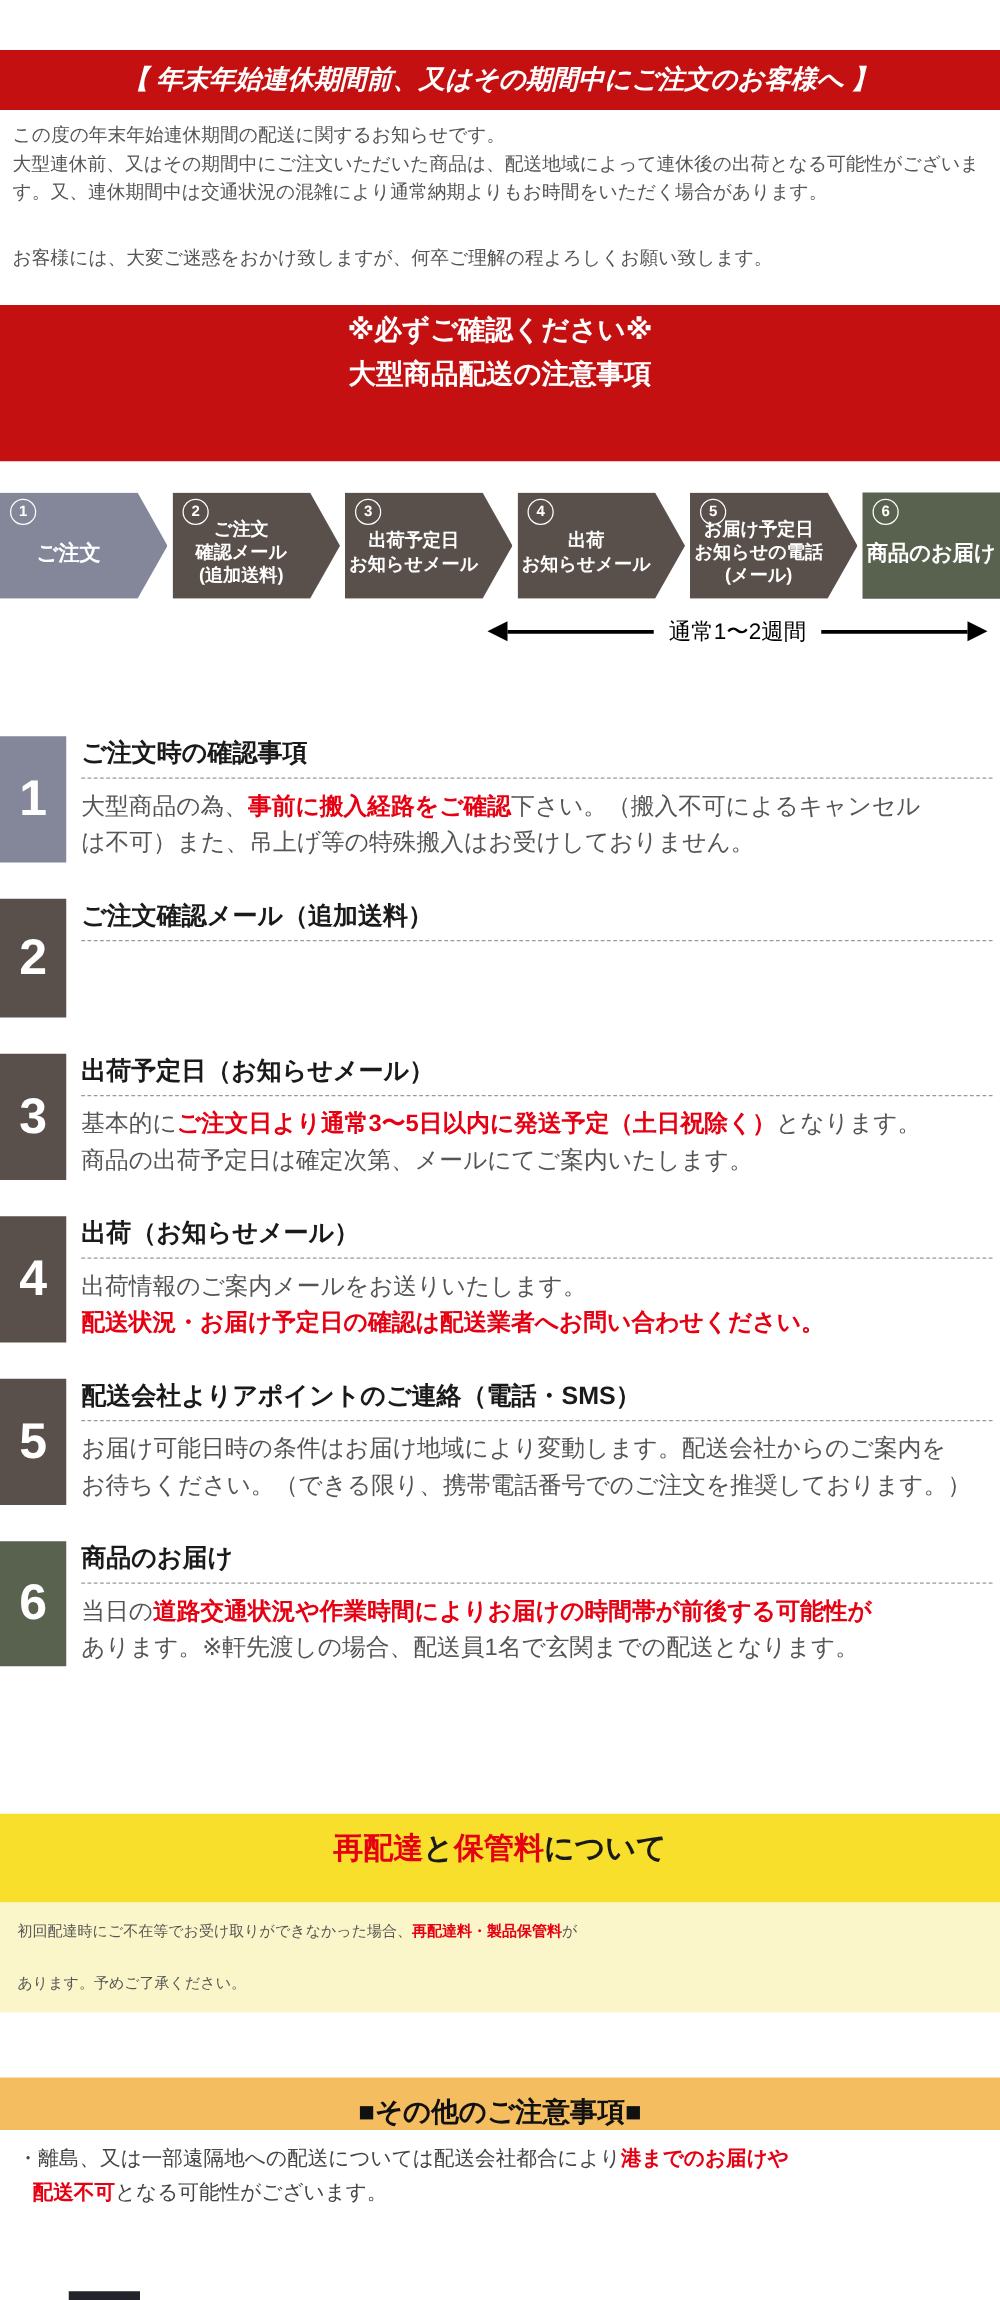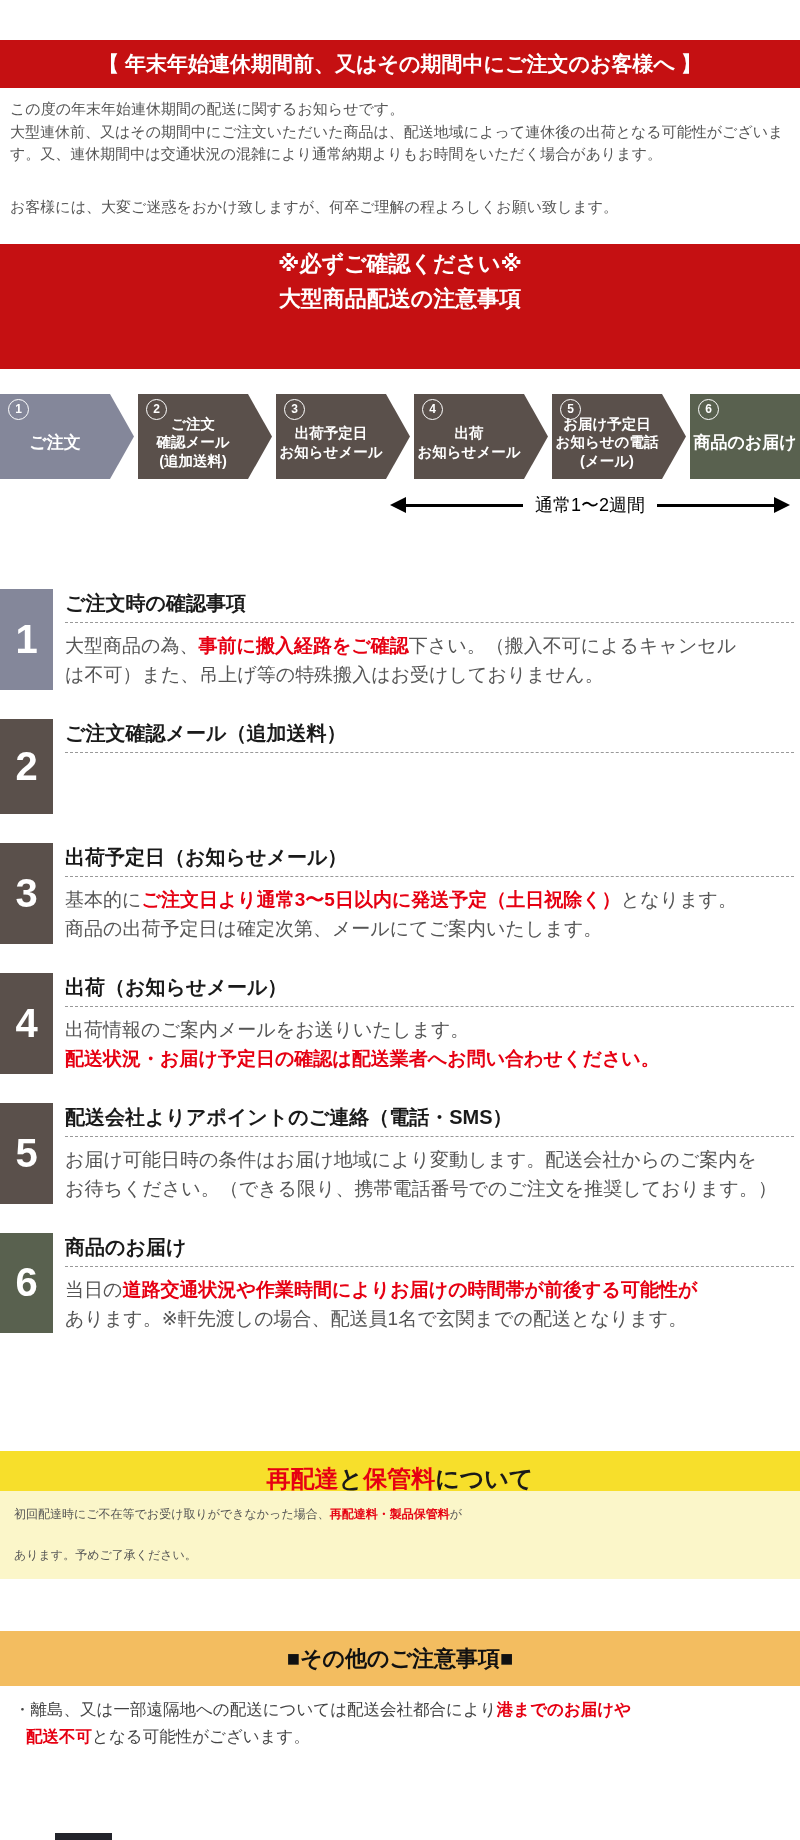--- a/index.html
+++ b/index.html
@@ -1,21 +1,21 @@
 <!DOCTYPE html>
 <html><head>
 <meta charset="utf-8">
 <style>
   html,body{margin:0;padding:0;background:#fff;}
   body{font-family:"Liberation Sans","DejaVu Sans",sans-serif;color:#555;}
   .page{position:relative;width:800px;height:1840px;margin:0 auto;background:#fff;overflow:hidden;}
 
   
   .top-banner{margin-top:40px;height:48px;line-height:48px;text-align:center;
-    color:#fff;font-weight:bold;font-size:21px;}
+    color:#fff;font-weight:bold;font-size:21px;font-style:italic;}
 
   
   .intro{padding:0 10px 0 10px;}
   .intro p{margin:10px 0 0 0;font-size:15px;line-height:1.5;color:#555;white-space:pre-line;}
   .intro p.second{margin-top:30px;}
 
   
   .notice{margin-top:26px;height:125px;box-sizing:border-box;padding-top:2px;
     text-align:center;color:#fff;font-weight:bold;font-size:22px;line-height:1.6;}
 
@@ -44,26 +44,26 @@
   .sec-num{width:53px;min-height:95px;flex-shrink:0;color:#fff;font-size:40px;font-weight:bold;
     display:flex;align-items:center;justify-content:center;}
   .sec-main{flex:1;padding-left:12px;padding-right:6px;}
   .sec-main h3{margin:1px 0 6px 0;font-size:20px;line-height:1.3;color:#1a1a1a;}
   .dash{border-top:1px dashed #999;margin-bottom:8px;}
   .sec-text{margin:0;font-size:19px;line-height:1.55;color:#555;}
 
   .red{color:#e60012;font-weight:bold;}
 
   
-  .redelivery-band{margin-top:118px;height:40px;line-height:55px;text-align:center;
+  .redelivery-band{margin-top:118px;height:71px;line-height:55px;text-align:center;
     font-size:24px;font-weight:bold;color:#1a1a1a;}
   .redelivery-body{padding:13px 14px;font-size:12px;line-height:1.7;color:#555;}
 
   
-  .other-band{margin-top:52px;height:55px;line-height:55px;text-align:center;
+  .other-band{margin-top:52px;height:42px;line-height:55px;text-align:center;
     font-size:22px;font-weight:bold;color:#111;}
   .other-body{padding:10px 12px 0 26px;text-indent:-12px;font-size:16.5px;line-height:1.65;color:#444;}
 
   
   .cutoff{position:absolute;left:55px;top:1833px;width:57px;height:7px;background:#23242b;}
 </style>
 </head>
 <body>
 
 <div class="page">

